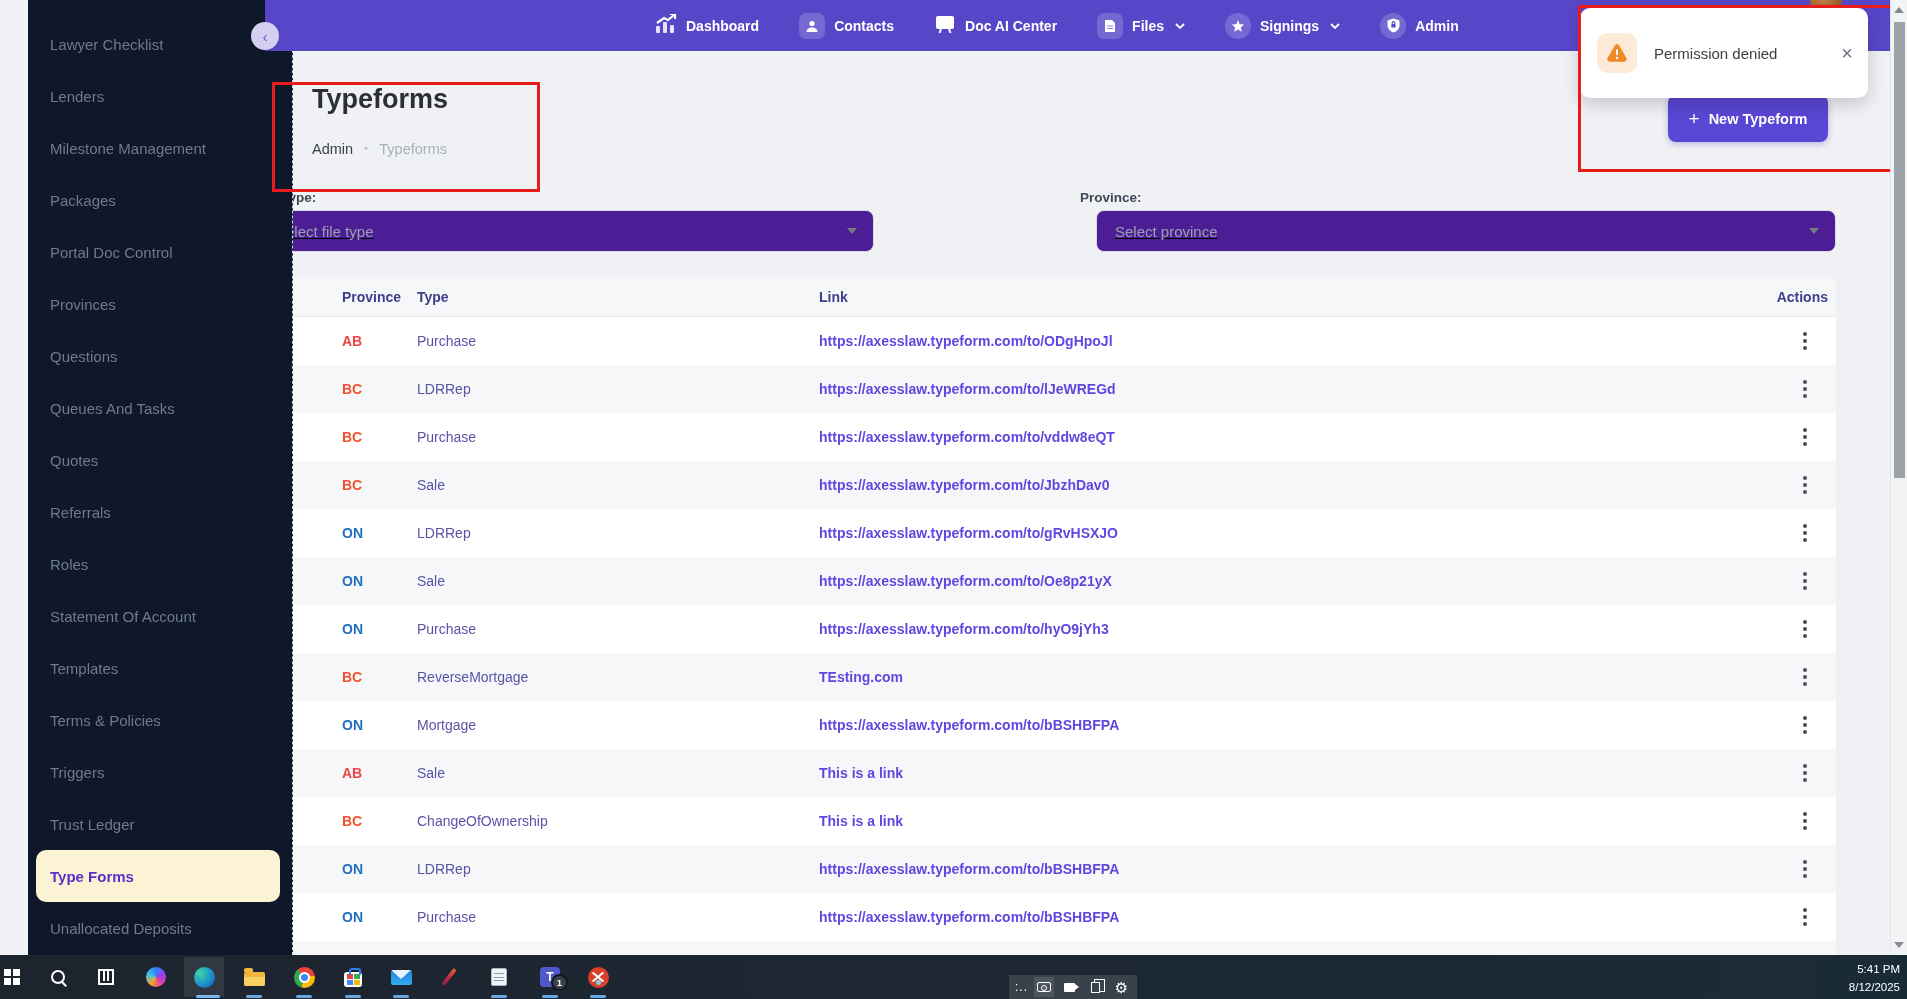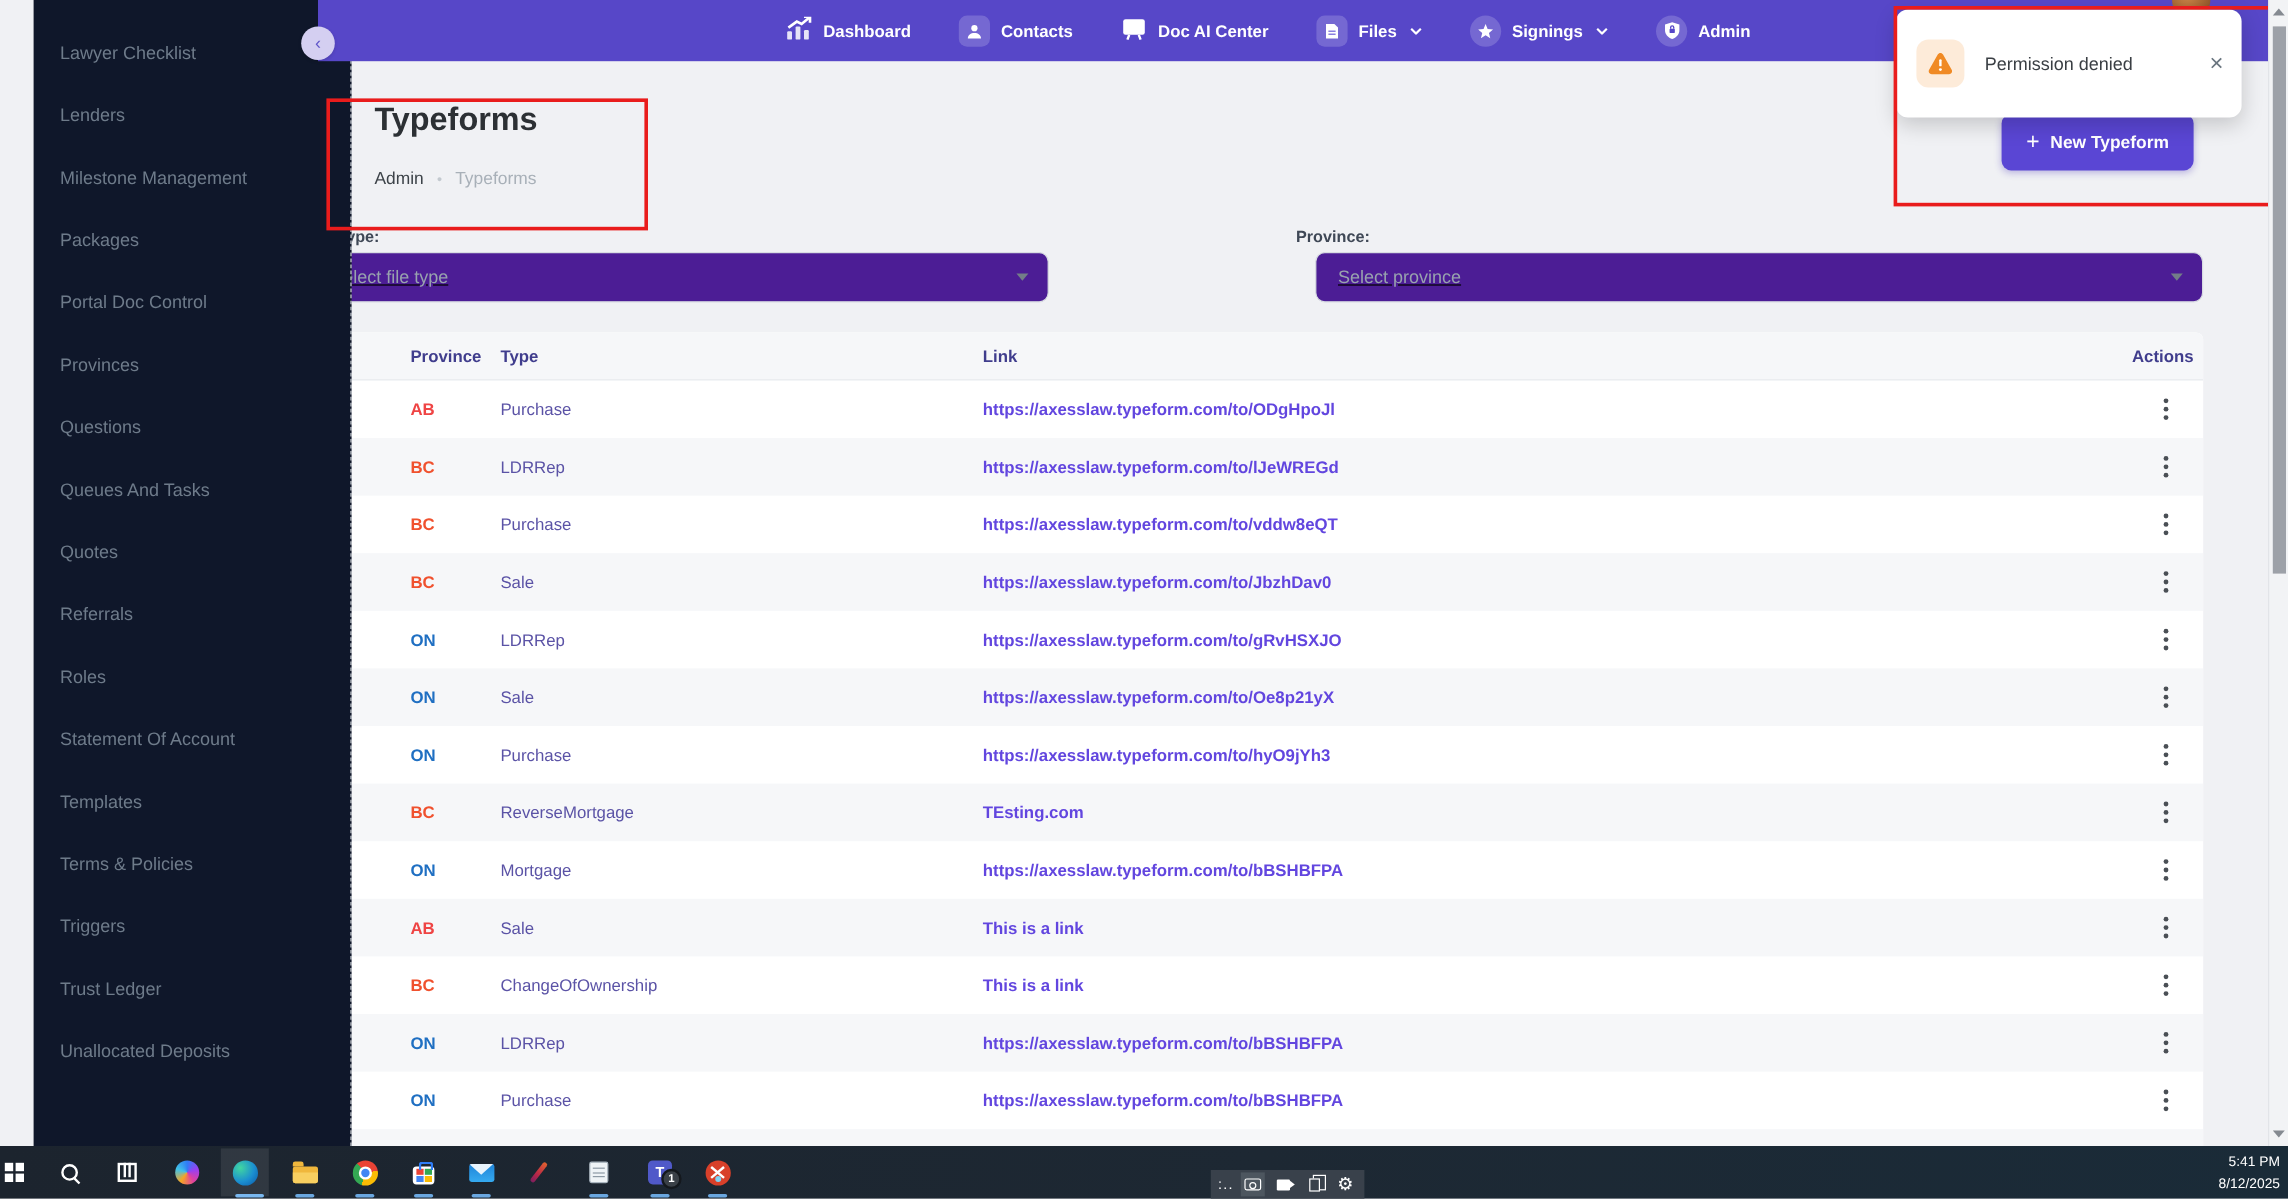--- a/index.html
+++ b/index.html
@@ -242,20 +242,23 @@
       </div>
 
       <div class="side-item">
         <span>Triggers</span>
       </div>
 
       <div class="side-item">
         <span>Trust Ledger</span>
       </div>
 
+      <div class="side-item active">
+        <span>Type Forms</span>
+      </div>
 
       <div class="side-item">
         <span>Unallocated Deposits</span>
       </div>
     </div>
 </div>
 
 <div class="navbar">
   <div class="nav-items">
     <div class="nav-item">

